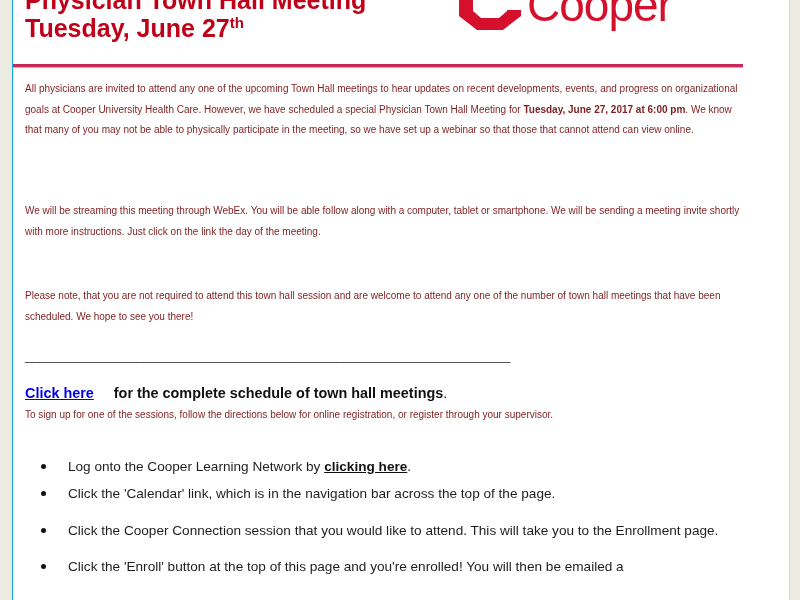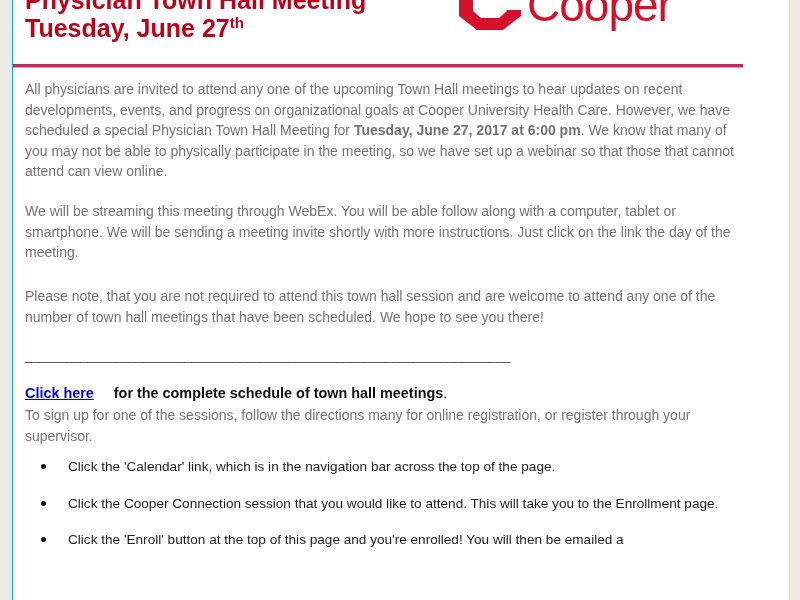--- a/index.html
+++ b/index.html
@@ -34,21 +34,21 @@
     .logo-sub {
       position: absolute; left: 516px; top: 30px;
       color: #d4102c; font-size: 20px; white-space: nowrap;
     }
     .header-rule {
       position: absolute; left: 0; top: 64px; width: 730px; height: 3px;
       background: #c8285a; border-bottom: 1px solid #e7a0b6;
     }
     .body-text {
       position: absolute; left: 12px; width: 720px;
-      font-size: 14px; line-height: 20.5px; color: #737373;
+      font-size: 10px; line-height: 20.5px; color: #7f1d1d;
     }
     .p1 { top: 79px; }
     .p2 { top: 201px; }
     .p3 { top: 286px; }
     .dashline {
       position: absolute; left: 12px; top: 348px;
       font-size: 13px; color: #333; letter-spacing: -0.3px; white-space: nowrap;
     }
     .schedule {
       position: absolute; left: 12px; top: 385px; font-size: 14.4px; color: #111;
@@ -91,23 +91,27 @@
     <span>All physicians are invited to attend any one of the upcoming Town Hall meetings to hear updates on recent developments, events, and progress on organizational goals at Cooper University Health Care.  However, we have scheduled a special Physician Town Hall Meeting for </span><b>Tuesday, June 27, 2017 at 6:00 pm</b><span>.  We know that many of you may not be able to physically participate in the meeting, so we have set up a webinar so that those that cannot attend can view online.</span>
   </div>
   <div class="body-text p2">We will be streaming this meeting through WebEx.  You will be able follow along with a computer, tablet or smartphone.  We will be sending a meeting invite shortly with more instructions.  Just click on the link the day of the meeting.</div>
   <div class="body-text p3">Please note, that you are not required to attend this town hall session and are welcome to attend any one of the number of town hall meetings that have been scheduled.  We hope to see you there!</div>
 
   <div class="dashline">______________________________________________________________________</div>
 
   <div class="schedule">
     <a href="#">Click here</a><b> for the complete schedule of town hall meetings</b><span>.</span>
   </div>
-  <div class="body-text signup">To sign up for one of the sessions, follow the directions many for online registration, or register through your supervisor.</div>
+  <div class="body-text signup">To sign up for one of the sessions, follow the directions below for online registration, or register through your supervisor.</div>
 
   <ul class="steps">
+    <li class="s1">
+      <span class="bullet"></span>
+      <span>Log onto the Cooper Learning Network by </span><a class="u-link" href="#">clicking here</a><span>.</span>
+    </li>
     <li class="s2">
       <span class="bullet"></span>
       <span>Click the 'Calendar' link, which is in the navigation bar across the top of the page.</span>
     </li>
     <li class="s3">
       <span class="bullet"></span>
       <span>Click the Cooper Connection session that you would like to attend. This will take you to the Enrollment page.</span>
     </li>
     <li class="s4">
       <span class="bullet"></span>

